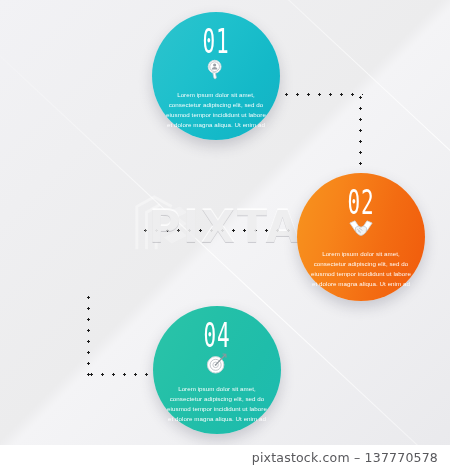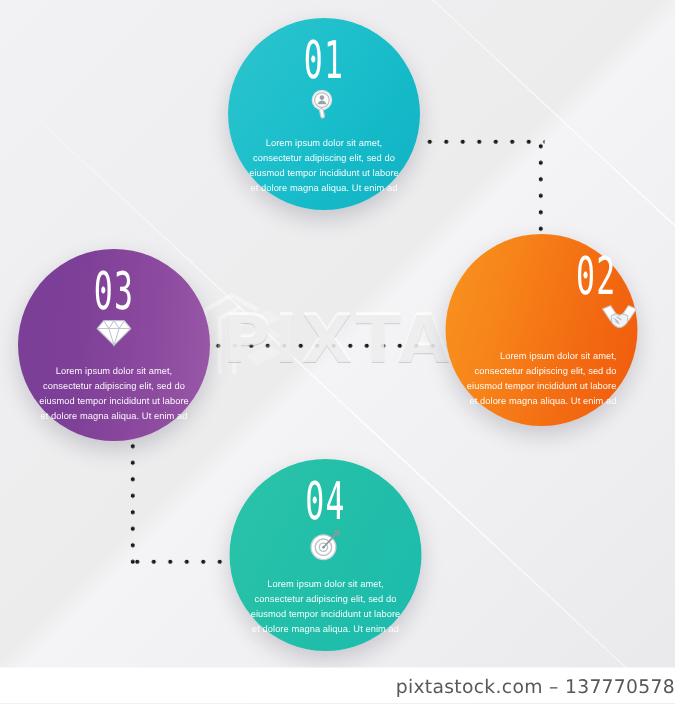--- a/index.html
+++ b/index.html
@@ -119,23 +119,22 @@
   #node-01 {
     left: 152px; top: 12px; width: 128px; height: 128px;
     background: linear-gradient(125deg, #2ec4cd 0%, #1ec0cc 38%, #14b9c8 70%, #13b2c4 100%);
   }
   #node-01 .num { margin-top: 12px; }
   #node-01 .icon { margin-top: 7px; }
   #node-01 .body { margin-top: 6px; }
 
   
   #node-02 {
-    left: 297px; top: 156px; width: 128px; height: 128px;
+    left: 297px; top: 173px; width: 128px; height: 128px;
     background: linear-gradient(105deg, #f7941e 0%, #f7841a 30%, #f36c12 65%, #f05a0c 100%);
-    text-align: right;
   }
   #node-02 .num { margin-top: 12px; }
   #node-02 .icon { margin-top: 7px; }
   #node-02 .body { margin-top: 6px; }
 
   
   #node-03 {
     left: 12px; top: 166px; width: 128px; height: 128px;
     background: linear-gradient(95deg, #7b3f98 0%, #7d3f97 30%, #8c4a9f 68%, #9a58a8 100%);
   }
@@ -157,20 +156,21 @@
     position: absolute;
     left: 0;
     bottom: 0;
     width: 450px;
     height: 24px;
     background: #ffffff;
     z-index: 5;
     display: flex;
     align-items: center;
     justify-content: flex-end;
+    padding-right: 12px;
     box-sizing: border-box;
   }
   #footer .credit {
     font-family: "DejaVu Sans", sans-serif;
     font-size: 12.5px;
     color: #58585c;
     letter-spacing: 0.2px;
   }
 </style>
 </head>
@@ -226,30 +226,20 @@
       <svg width="24" height="20" viewBox="0 0 28 22" aria-hidden="true">
         <path d="M1 4 L7 1.5 L12 9 L7 13 Z" fill="#ffffff" stroke="#cfd4d8" stroke-width="0.9"></path>
         <path d="M27 4 L21 1.5 L16 9 L21 13 Z" fill="#ffffff" stroke="#cfd4d8" stroke-width="0.9"></path>
         <path d="M7.5 9.5 C10 7.5 12 7.5 14 9 C16 7.5 18 7.5 20.5 9.5 L20 14.5 C18 17 15.5 18.5 14 18.5 C12.5 18.5 10 17 8 14.5 Z" fill="#f0f2f4" stroke="#c3c8cd" stroke-width="0.9"></path>
         <path d="M10 11.5 L13 13.8 M12 10 L15.2 12.4 M11 13.5 L13.4 15.3" stroke="#b4babf" stroke-width="0.85" stroke-linecap="round" fill="none"></path>
       </svg>
     </div>
     <div class="body">Lorem ipsum dolor sit amet, consectetur adipiscing elit, sed do eiusmod tempor incididunt ut labore et dolore magna aliqua. Ut enim ad</div>
   </div>
 
-  <div class="node" id="node-03">
-    <div class="num">03</div>
-    <div class="icon">
-      <svg width="24" height="20" viewBox="0 0 28 23" aria-hidden="true">
-        <path d="M6 2 L22 2 L27 8 L14 21 L1 8 Z" fill="#ffffff" stroke="#ccd1d6" stroke-width="0.9" stroke-linejoin="round"></path>
-        <path d="M1 8 L27 8 M6 2 L10 8 L14 21 L18 8 L22 2 M10 8 L14 2 L18 8" fill="none" stroke="#c0c6cb" stroke-width="0.8"></path>
-      </svg>
-    </div>
-    <div class="body">Lorem ipsum dolor sit amet, consectetur adipiscing elit, sed do eiusmod tempor incididunt ut labore et dolore magna aliqua. Ut enim ad</div>
-  </div>
 
   <div class="node" id="node-04">
     <div class="num">04</div>
     <div class="icon">
       <svg width="24" height="22" viewBox="0 0 26 24" aria-hidden="true">
         <circle cx="11.5" cy="14" r="9" fill="#ffffff" stroke="#ccd1d6" stroke-width="1"></circle>
         <circle cx="11.5" cy="14" r="6" fill="none" stroke="#bcc2c7" stroke-width="1"></circle>
         <circle cx="11.5" cy="14" r="3" fill="none" stroke="#bcc2c7" stroke-width="1"></circle>
         <circle cx="11.5" cy="14" r="1" fill="#9aa0a6"></circle>
         <path d="M11.5 14 L22 3" stroke="#8f969c" stroke-width="1.3" stroke-linecap="round" fill="none"></path>

